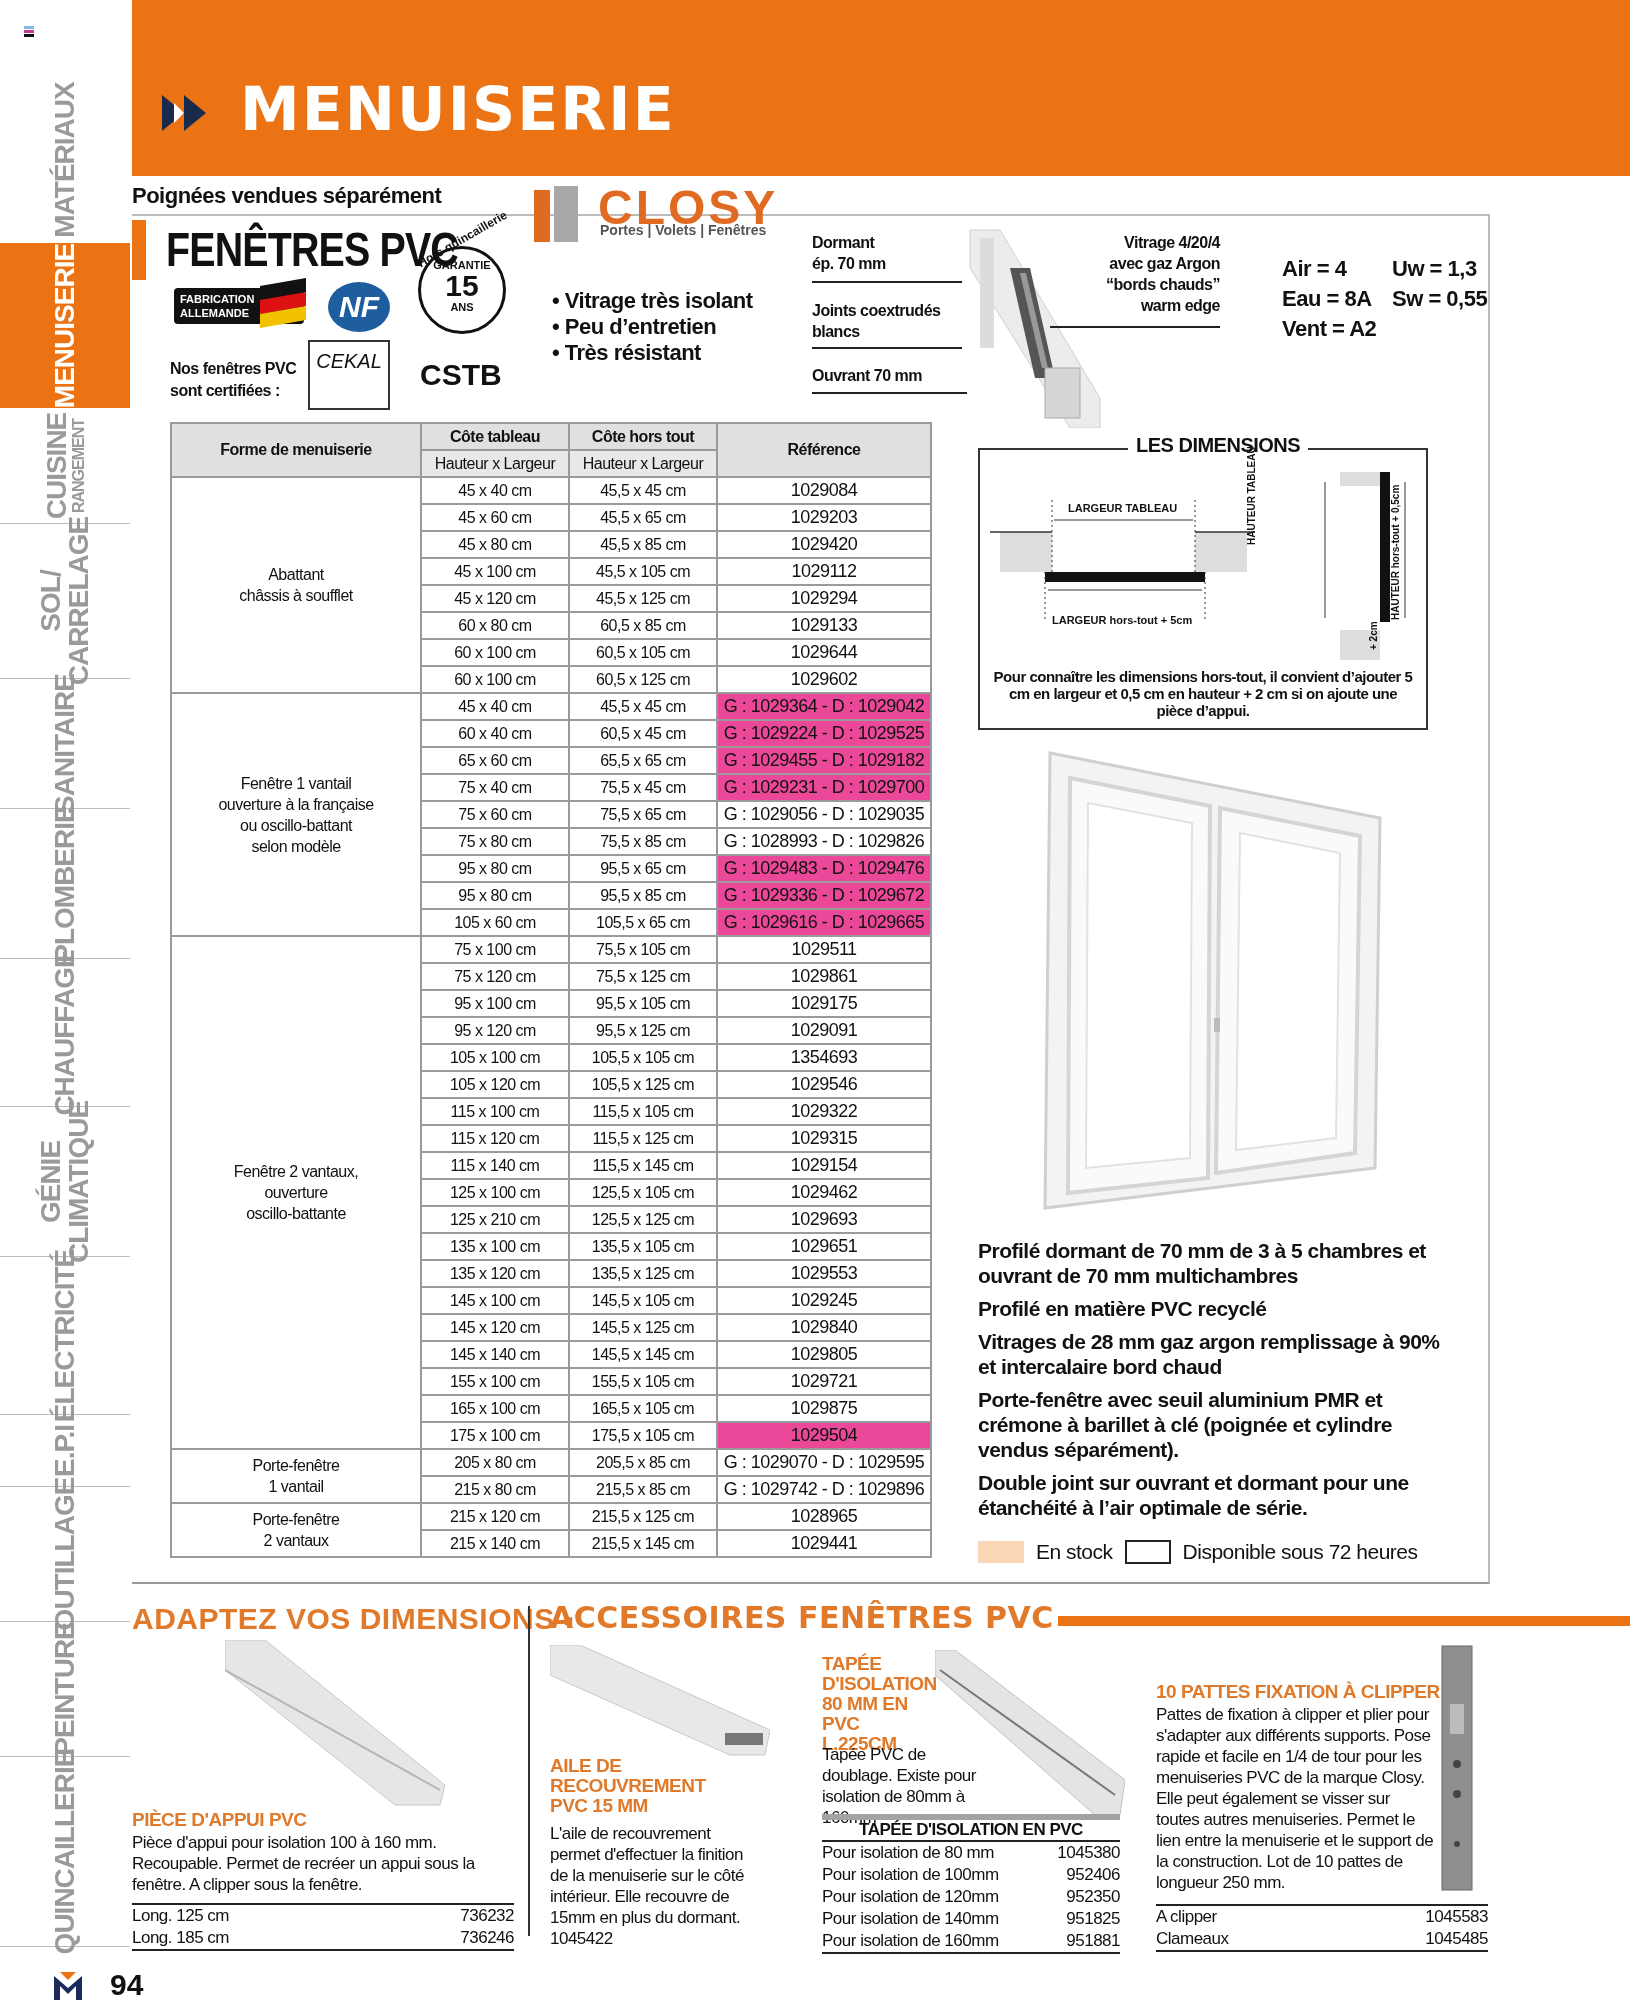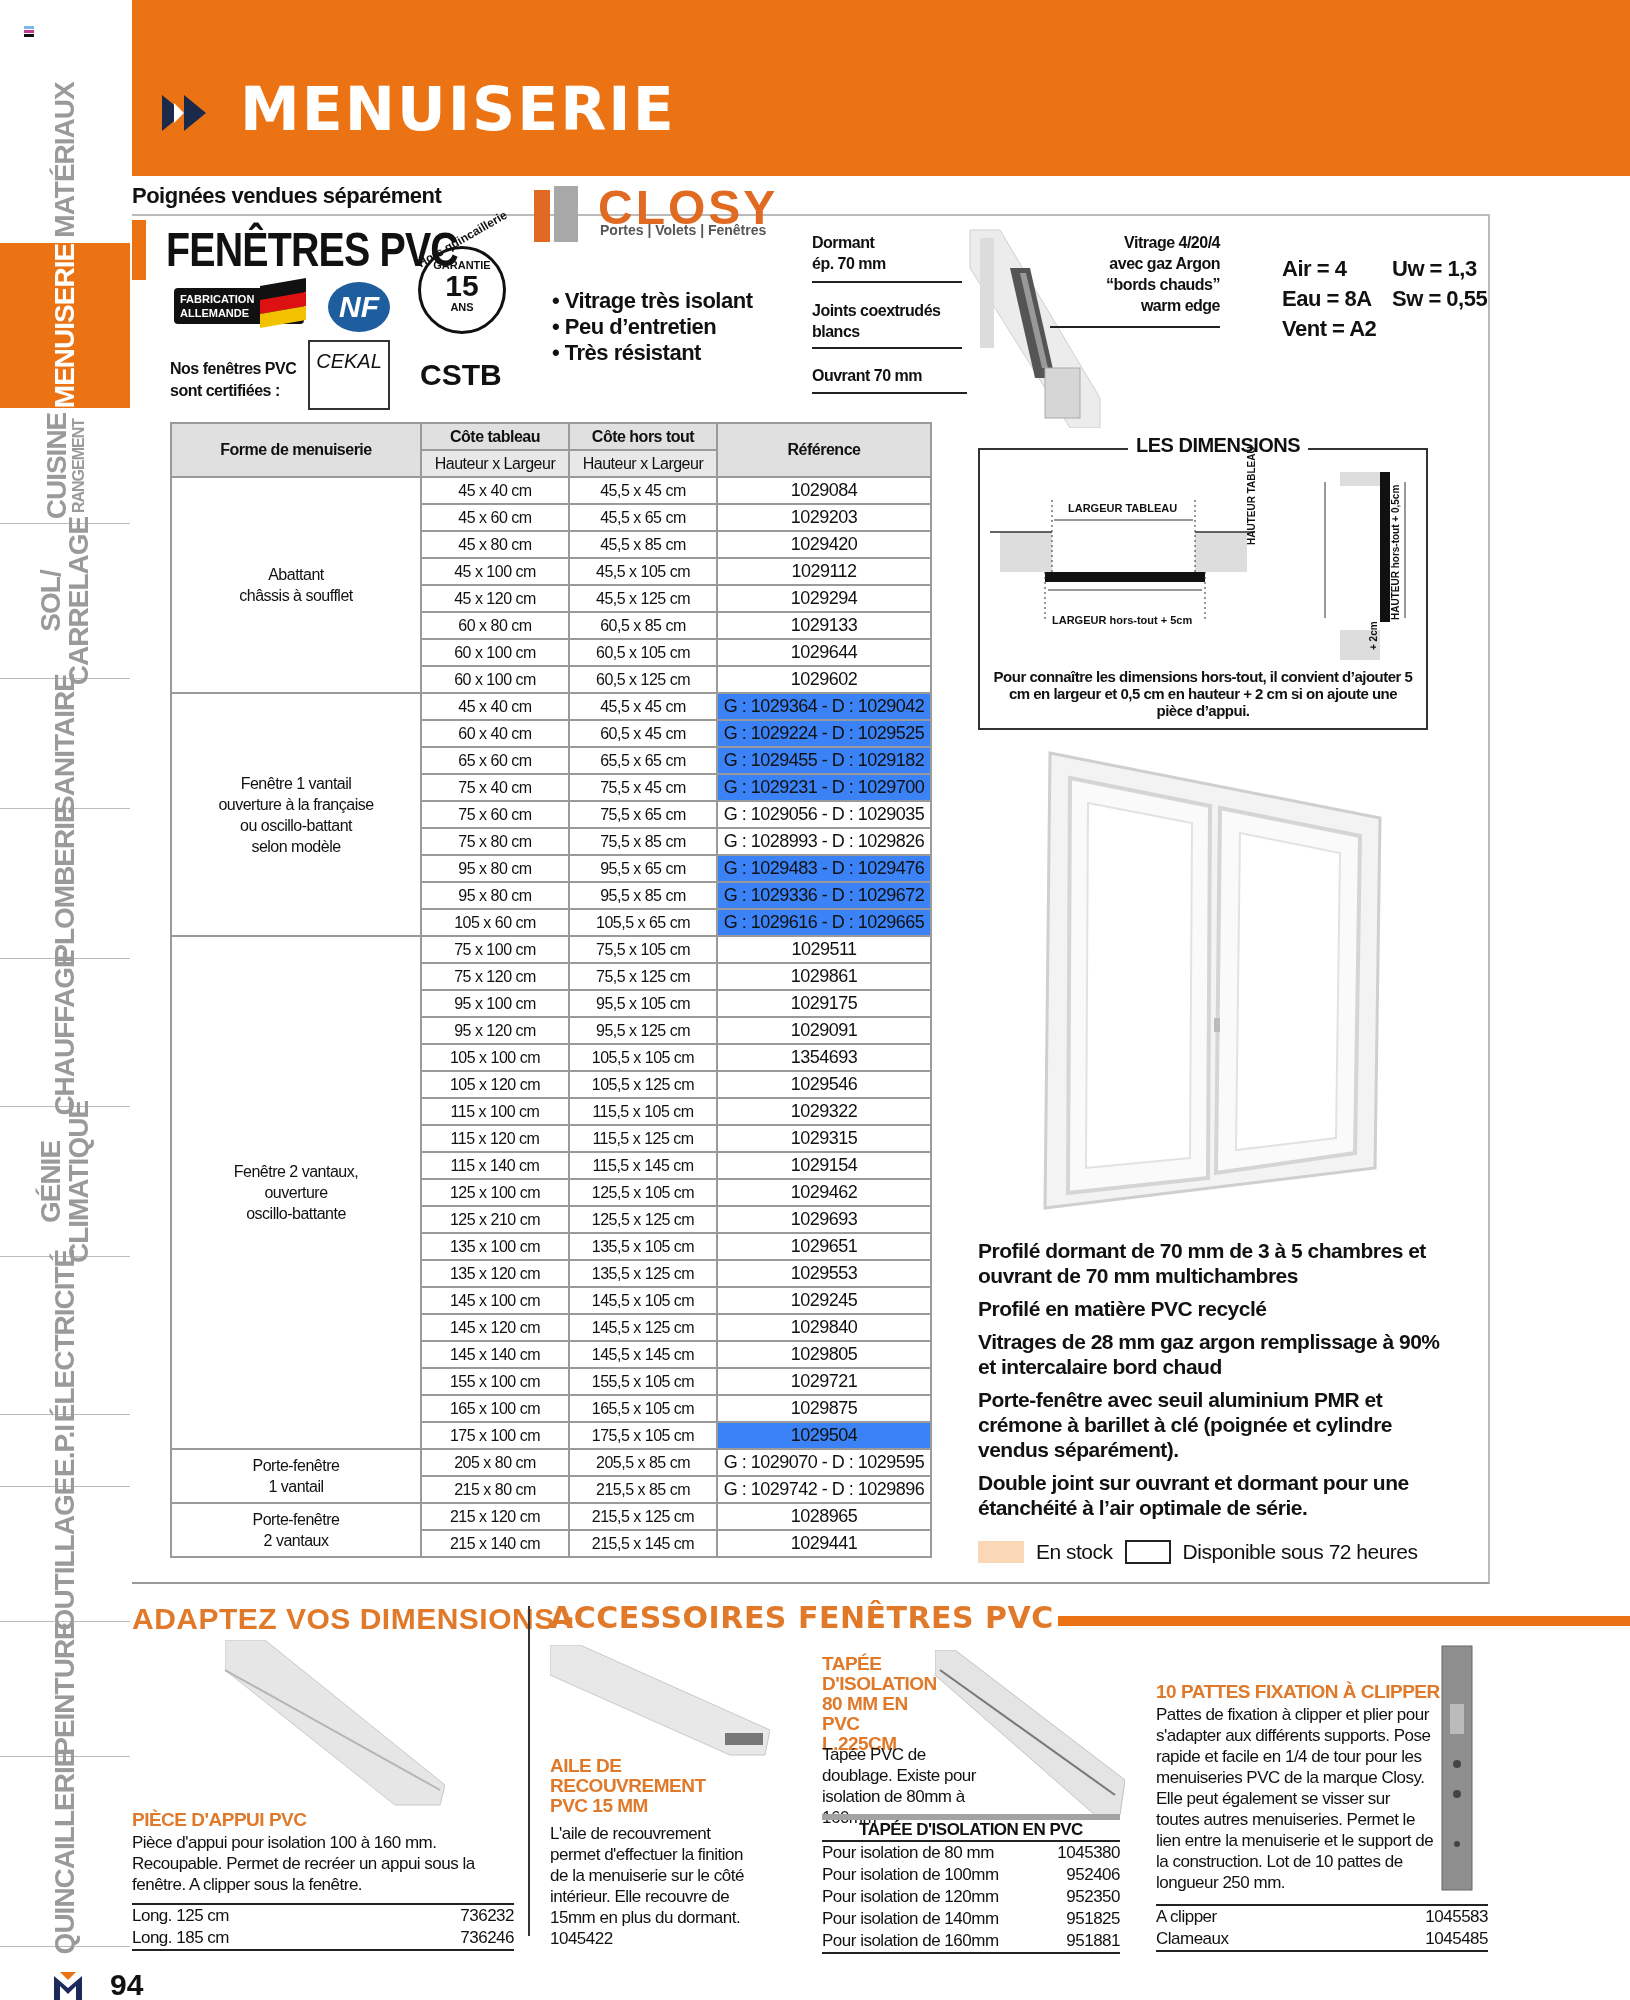--- a/index.html
+++ b/index.html
@@ -42,21 +42,21 @@
 
 .plabel{font-size:16px;font-weight:bold;line-height:21px}
 .pline{height:2px;background:#222}
 .spec{font-size:22px;font-weight:bold;line-height:30px}
 
 .tbl{left:170px;top:422px;width:762px;border-collapse:collapse;font-size:16px}
 table.tbl td,table.tbl th{border:2px solid #9a9a9a;text-align:center;height:27px;padding:0}
 table.tbl th{background:#e0e0e0;font-weight:bold;font-size:16px}
 table.tbl td.forme{font-size:16px;line-height:21px;vertical-align:middle}
 table.tbl td.ref{font-size:18px}
-table.tbl td.stock{background:#3b82f6}
+table.tbl td.stock{background:#ec4899}
 
 .dimbox{left:978px;top:448px;width:450px;height:282px;border:2px solid #333}
 .dimtitle{left:1128px;top:434px;background:#fff;padding:0 8px;font-size:20px;font-weight:bold}
 .dimnote{left:990px;top:668px;width:426px;text-align:center;font-size:15px;font-weight:bold;line-height:17px}
 
 .features{left:978px;top:1238px;width:480px;font-size:21px;font-weight:bold;line-height:25px}
 .features p{margin-bottom:8px}
 .legend{left:978px;top:1540px;font-size:21px;display:flex;align-items:center;gap:12px}
 .sw-stock{width:46px;height:22px;background:#f9d7b7}
 .sw-72{width:46px;height:24px;border:2px solid #222}

